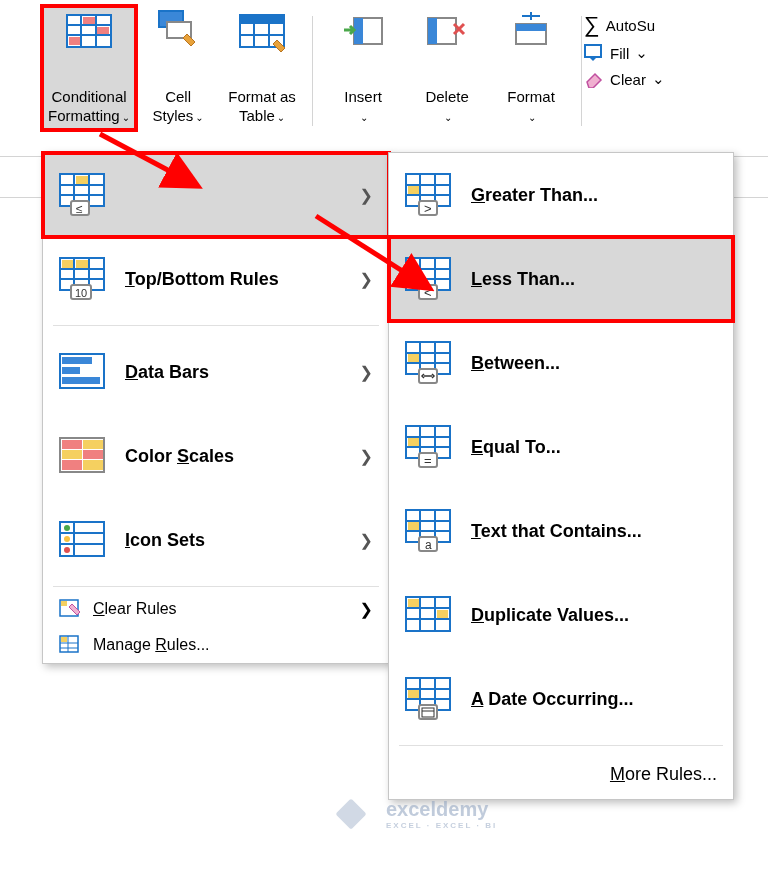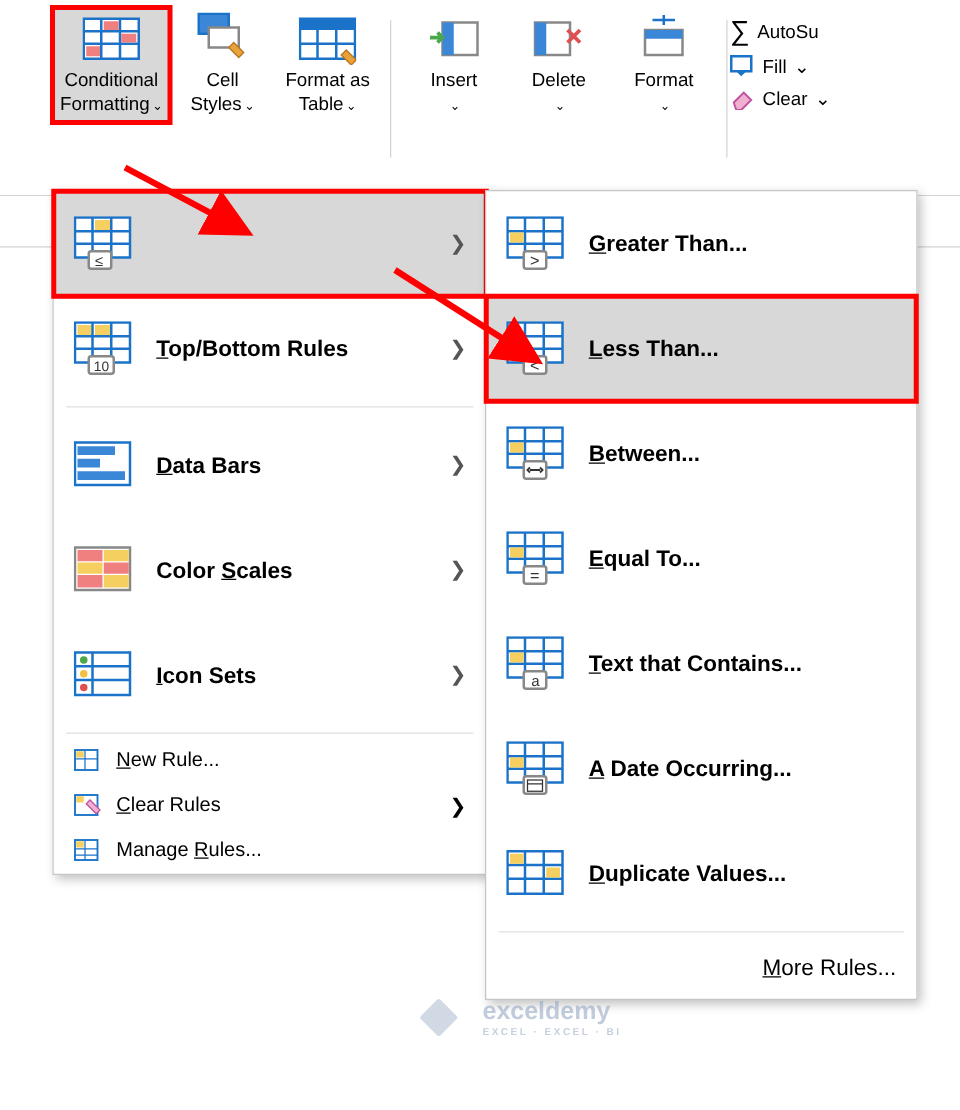--- a/index.html
+++ b/index.html
@@ -35,20 +35,21 @@
   .big-btn {
     display: flex;
     flex-direction: column;
     align-items: center;
     padding: 4px 6px;
     min-width: 72px;
     cursor: default;
     text-align: center;
     line-height: 1.25;
     position: relative;
+    gap: 32px;
   }
   .big-btn .lbl { margin-top: 4px; font-size: 15px;}
   .big-btn .chev { font-size: 10px; margin-left: 2px;}
   .highlighted {
     background: #d8d8d8;
     outline: 4px solid red;
     outline-offset: -2px;
   }
   .editing-list {
     display: flex;
@@ -291,29 +292,20 @@
         </svg>
     </div>
     <span class="txt"><span class="ul">I</span>con Sets</span>
     <span class="arrow">❯</span>
   </div>
   <div class="sep"></div>
   <div class="small-row">
     <div class="small-ico"><svg width="22" height="20">
           <rect x="1" y="1" width="18" height="16" fill="#fff" stroke="#1a73c8" stroke-width="1.5"></rect>
           <rect x="2" y="2" width="6" height="5" fill="#f5d060"></rect>
-          <line x1="1" y1="8" x2="19" y2="8" stroke="#1a73c8"></line>
-          <line x1="9" y1="1" x2="9" y2="17" stroke="#1a73c8"></line>
-        </svg></div>
-    <span class="txt"><span class="ul">N</span>ew Rule...</span>
-  </div>
-  <div class="small-row">
-    <div class="small-ico"><svg width="22" height="20">
-          <rect x="1" y="1" width="18" height="16" fill="#fff" stroke="#1a73c8" stroke-width="1.5"></rect>
-          <rect x="2" y="2" width="6" height="5" fill="#f5d060"></rect>
           <path d="M10 8 l8 8 l3-3 l-8-8z" fill="#f0b0d0" stroke="#c050a0"></path>
         </svg></div>
     <span class="txt"><span class="ul">C</span>lear Rules</span>
     <span class="arrow" style="margin-left:auto">❯</span>
   </div>
   <div class="small-row">
     <div class="small-ico"><svg width="22" height="20">
           <rect x="1" y="1" width="18" height="16" fill="#fff" stroke="#1a73c8" stroke-width="1.5"></rect>
           <rect x="2" y="2" width="6" height="5" fill="#f5d060"></rect>
           <line x1="1" y1="8" x2="19" y2="8" stroke="#1a73c8"></line>
@@ -385,43 +377,43 @@
           <line x1="15" y1="1" x2="15" y2="33" stroke="#1a73c8" stroke-width="2"></line>
           <line x1="30" y1="1" x2="30" y2="33" stroke="#1a73c8" stroke-width="2"></line>
           <rect x="3" y="13" width="11" height="8" fill="#f5d060"></rect>
           <rect x="14" y="28" width="18" height="14" rx="2" fill="#fff" stroke="#888" stroke-width="2"></rect>
           <text x="20" y="40" font-size="12" fill="#333">a</text>
         </svg></div>
     <span class="txt"><span class="ul">T</span>ext that Contains...</span>
   </div>
   <div class="mitem">
     <div class="ico"><svg width="48" height="44">
-          <rect x="1" y="1" width="44" height="32" fill="#fff" stroke="#1a73c8" stroke-width="2"></rect>
-          <line x1="1" y1="12" x2="45" y2="12" stroke="#1a73c8" stroke-width="2"></line>
-          <line x1="1" y1="22" x2="45" y2="22" stroke="#1a73c8" stroke-width="2"></line>
-          <line x1="15" y1="1" x2="15" y2="33" stroke="#1a73c8" stroke-width="2"></line>
-          <line x1="30" y1="1" x2="30" y2="33" stroke="#1a73c8" stroke-width="2"></line>
-          <rect x="3" y="13" width="11" height="8" fill="#f5d060"></rect>
-          <rect x="14" y="28" width="18" height="14" rx="2" fill="#fff" stroke="#888" stroke-width="2"></rect>
-          <rect x="17" y="31" width="12" height="9" fill="none" stroke="#333"></rect>
-          <line x1="17" y1="34" x2="29" y2="34" stroke="#333"></line>
-        </svg></div>
-    <span class="txt"><span class="ul">A</span> Date Occurring...</span>
-  </div>
-  <div class="mitem">
-    <div class="ico"><svg width="48" height="44">
           <rect x="1" y="4" width="44" height="34" fill="#fff" stroke="#1a73c8" stroke-width="2"></rect>
           <line x1="1" y1="15" x2="45" y2="15" stroke="#1a73c8" stroke-width="2"></line>
           <line x1="1" y1="26" x2="45" y2="26" stroke="#1a73c8" stroke-width="2"></line>
           <line x1="15" y1="4" x2="15" y2="38" stroke="#1a73c8" stroke-width="2"></line>
           <line x1="30" y1="4" x2="30" y2="38" stroke="#1a73c8" stroke-width="2"></line>
           <rect x="3" y="6" width="11" height="8" fill="#f5d060"></rect>
           <rect x="32" y="17" width="11" height="8" fill="#f5d060"></rect>
         </svg></div>
     <span class="txt"><span class="ul">D</span>uplicate Values...</span>
+  </div>
+  <div class="mitem">
+    <div class="ico"><svg width="48" height="44">
+          <rect x="1" y="1" width="44" height="32" fill="#fff" stroke="#1a73c8" stroke-width="2"></rect>
+          <line x1="1" y1="12" x2="45" y2="12" stroke="#1a73c8" stroke-width="2"></line>
+          <line x1="1" y1="22" x2="45" y2="22" stroke="#1a73c8" stroke-width="2"></line>
+          <line x1="15" y1="1" x2="15" y2="33" stroke="#1a73c8" stroke-width="2"></line>
+          <line x1="30" y1="1" x2="30" y2="33" stroke="#1a73c8" stroke-width="2"></line>
+          <rect x="3" y="13" width="11" height="8" fill="#f5d060"></rect>
+          <rect x="14" y="28" width="18" height="14" rx="2" fill="#fff" stroke="#888" stroke-width="2"></rect>
+          <rect x="17" y="31" width="12" height="9" fill="none" stroke="#333"></rect>
+          <line x1="17" y1="34" x2="29" y2="34" stroke="#333"></line>
+        </svg></div>
+    <span class="txt"><span class="ul">A</span> Date Occurring...</span>
   </div>
   <div class="sep"></div>
   <div class="more-rules">
     <span><span class="ul">M</span>ore Rules...</span>
   </div>
 </div>
 
 <svg class="arrow-svg" style="left:94px; top:128px;" width="120" height="70">
   <defs>
       <marker id="ah1" markerWidth="8" markerHeight="8" refX="6" refY="4" orient="auto">

